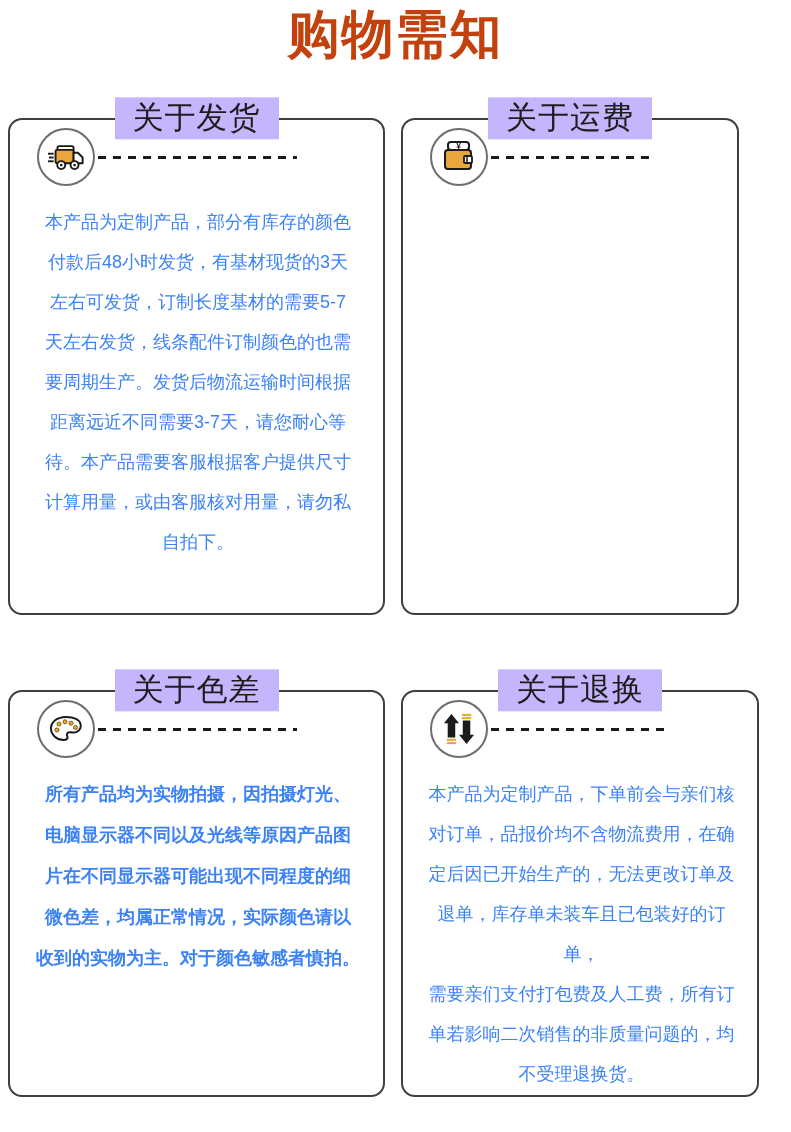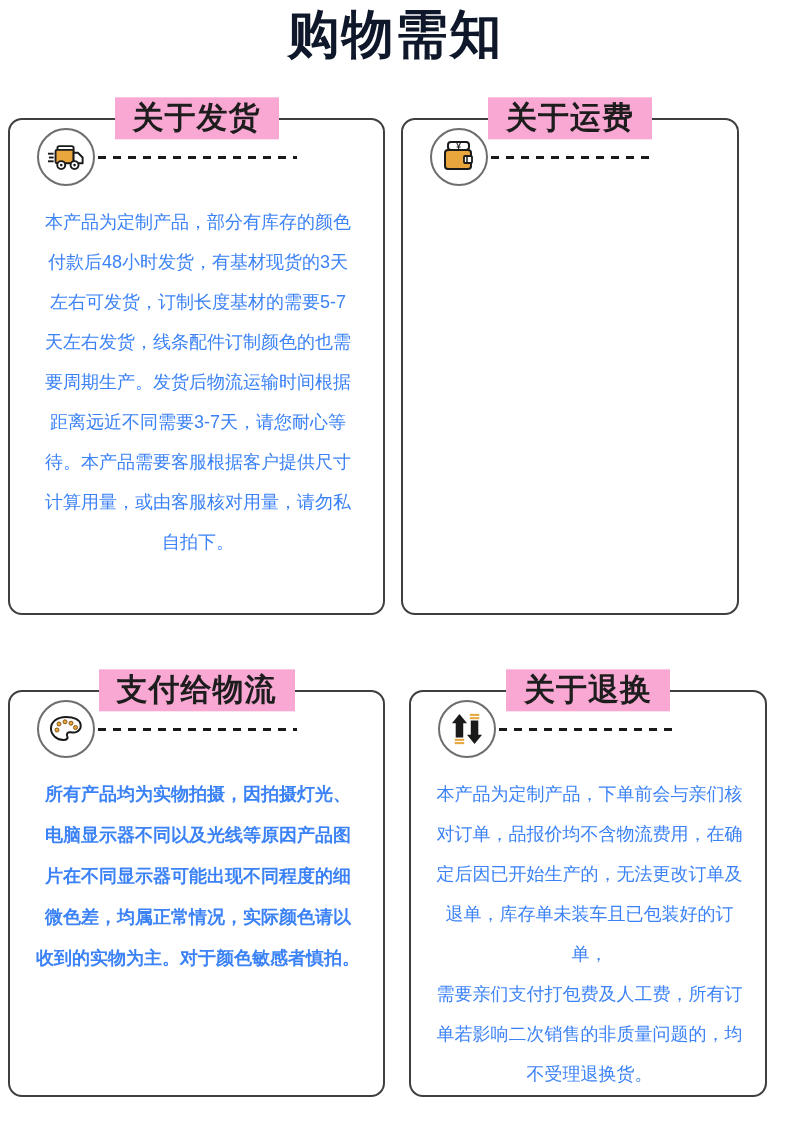--- a/index.html
+++ b/index.html
@@ -4,35 +4,35 @@
 <style>
   html,body{margin:0;padding:0;}
   body{
     width:791px;height:1132px;background:#ffffff;position:relative;
     font-family:"Liberation Sans","DejaVu Sans",sans-serif;
     overflow:hidden;
   }
   .page-title{
     position:absolute;left:0;top:4px;width:791px;
     text-align:center;font-size:52px;line-height:60px;font-weight:900;
-    color:#0f172a;letter-spacing:2px;
+    color:#c2410c;letter-spacing:2px;
   }
   .panel{
     position:absolute;background:#ffffff;
     border:2px solid #3f3f3f;border-radius:14px;
     box-sizing:border-box;
   }
   .p1{left:8px;  top:118px;width:377px;height:497px;}
   .p2{left:401px;top:118px;width:338px;height:497px;}
   .p3{left:8px;  top:690px;width:377px;height:407px;}
-  .p4{left:401px;top:690px;width:358px;height:407px;margin-left:8px;}
+  .p4{left:401px;top:690px;width:358px;height:407px;}
   .panel-title{
     position:absolute;left:50%;top:0;transform:translate(-50%,-54%);
-    background:#f9a8d4;padding:0 18px;white-space:nowrap;
-    font-size:31px;font-weight:bold;color:#1d1d1d;letter-spacing:1px;
+    background:#c4b5fd;padding:0 18px;white-space:nowrap;
+    font-size:31px;font-weight:normal;color:#1d1d1d;letter-spacing:1px;
   }
   .icon-row{
     display:flex;align-items:center;
     margin:8px 0 0 27px;height:58px;
   }
   .icon-circle{
     flex:none;width:54px;height:54px;border:2px solid #6e6e6e;border-radius:50%;
     display:flex;align-items:center;justify-content:center;background:#fff;
   }
   .dash{
@@ -93,21 +93,21 @@
         <rect x="4" y="9" width="26" height="19" rx="3" fill="#e9a63c" stroke="#1a1a1a" stroke-width="2"></rect>
         <rect x="23" y="15" width="8" height="7" rx="1" fill="#ffffff" stroke="#1a1a1a" stroke-width="1.8"></rect>
         <line x1="26" y1="16" x2="26" y2="21" stroke="#1a1a1a" stroke-width="1.5"></line>
       </svg>
     </span>
     <span class="dash"></span>
   </div>
 </div>
 
 <div class="panel p3">
-  <div class="panel-title">支付给物流</div>
+  <div class="panel-title">关于色差</div>
   <div class="icon-row">
     <span class="icon-circle">
       <svg viewBox="0 0 36 30" width="36" height="30">
         <path d="M18 3 C9 3 3 8 3 14.5 C3 21 9 26 15.5 26 C19 26 20.2 24 19.2 22 C18.2 19.8 19.7 17.8 22.7 18.3 C24.4 18.6 26.7 18.9 28.7 17.9 C31.7 16.4 33.2 13.8 32.6 10.4 C31.8 5.8 26 3 18 3 Z" fill="#ffffff" stroke="#1a1a1a" stroke-width="2" stroke-linejoin="round"></path>
         <circle cx="11" cy="10" r="2" fill="#e9a63c" stroke="#8a5a10" stroke-width="1"></circle>
         <circle cx="17" cy="7.8" r="2" fill="#e9a63c" stroke="#8a5a10" stroke-width="1"></circle>
         <circle cx="23" cy="9.2" r="2" fill="#e9a63c" stroke="#8a5a10" stroke-width="1"></circle>
         <circle cx="27.5" cy="13.5" r="2" fill="#e9a63c" stroke="#8a5a10" stroke-width="1"></circle>
         <circle cx="9" cy="16" r="2" fill="#e9a63c" stroke="#8a5a10" stroke-width="1"></circle>
       </svg>

